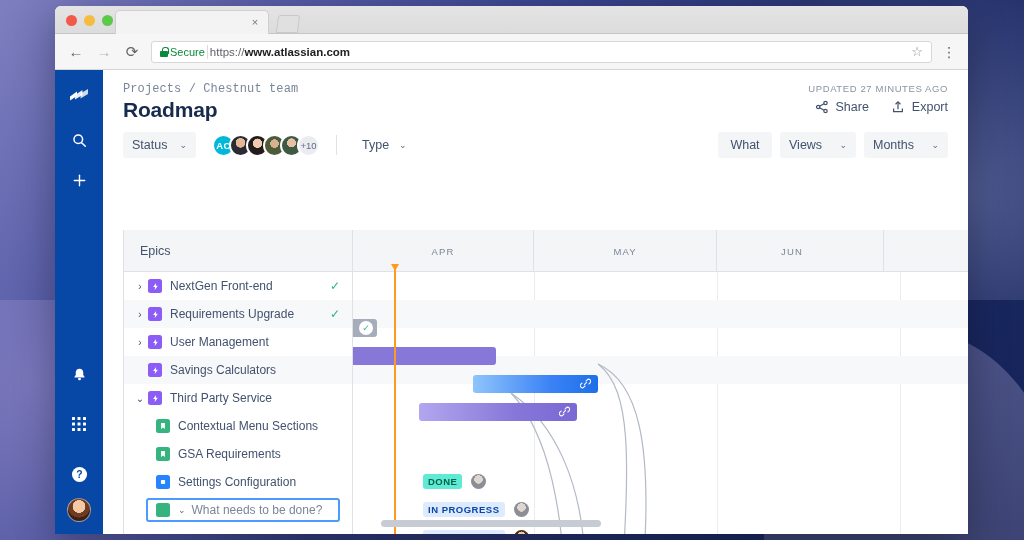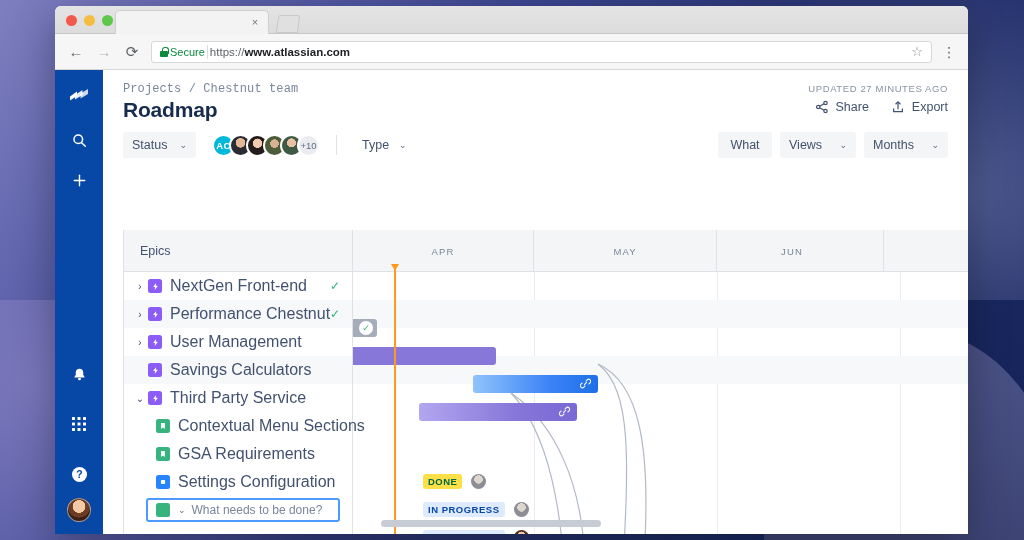--- a/index.html
+++ b/index.html
@@ -156,21 +156,21 @@
   .row.alt { background: #f7f8f9; }
   .row.child { padding-left: 32px; }
   .twisty { width: 16px; color: #42526e; font-size: 10px; text-align: center; flex: none; }
   .twisty.blank { color: transparent; }
   .itype { width: 14px; height: 14px; border-radius: 2.5px; flex: none; margin-right: 8px;
            display: flex; align-items: center; justify-content: center; }
   .itype.epic { background: #8b5cf6; }
   .itype.story { background: #36b37e; }
   .itype.task { background: #2684ff; }
   .itype svg { display: block; }
-  .rlabel { font-size: 16px; color: #42526e; white-space: nowrap; }
+  .rlabel { font-size: 12px; color: #42526e; white-space: nowrap; }
   .rcheck { position: absolute; right: 12px; color: #36b37e; font-size: 12px; }
 
   .create-row { height: 28px; display: flex; align-items: center; padding-left: 22px; }
   .create-box {
     height: 24px; flex: 1; margin-right: 12px; border: 2px solid #4c9aff; border-radius: 3px;
     display: flex; align-items: center; gap: 6px; padding: 0 8px; background: #fff;
   }
   .create-ph { font-size: 12px; color: #7a869a; }
 
   .timeline { flex: 1; position: relative; overflow: hidden; }
@@ -205,21 +205,21 @@
   .bar.done-check {
     display: flex; align-items: center; justify-content: flex-end; padding-right: 4px;
   }
   .donecircle {
     width: 14px; height: 14px; border-radius: 50%; background: #fff;
     display: flex; align-items: center; justify-content: center; color: #36b37e; font-size: 9px;
   }
 
   .statusline { position: absolute; display: flex; align-items: center; gap: 9px; z-index: 5; }
   .pill { font-size: 9.5px; font-weight: bold; letter-spacing: .5px; padding: 2px 5px; border-radius: 3px; }
-  .pill.done { background: #fde047; color: #006644; }
+  .pill.done { background: #5eead4; color: #006644; }
   .pill.prog { background: #deebff; color: #0747a6; }
   .mini { width: 15px; height: 15px; border-radius: 50%; }
   .mini.m1 { background: radial-gradient(circle at 50% 36%, #ded6cf 0 34%, #8d8d95 36% 100%); }
   .mini.m2 { background: radial-gradient(circle at 50% 36%, #ded6cf 0 34%, #8d8d95 36% 100%); }
   .mini.m3 { background: radial-gradient(circle at 50% 38%, #f0c9a4 0 34%, #4a2a18 36% 100%); }
 
   .dep { position: absolute; left: 0; top: 42px; right: 0; bottom: 0; z-index: 2; pointer-events: none; }
   .hscroll {
     position: absolute; left: 28px; width: 220px; bottom: 7px; height: 7px;
     border-radius: 4px; background: #c7ccd4; z-index: 7;
@@ -390,21 +390,21 @@
               <span class="rcheck">✓</span>
             </div>
 
             <div class="row alt">
               <span class="twisty">›</span>
               <span class="itype epic">
                   <svg width="9" height="9" viewBox="0 0 10 10" fill="#fff">
                     <path d="M5.6 1 2.4 5.6h2L4.2 9 7.6 4.3h-2.2z"></path>
                   </svg>
                 </span>
-              <span class="rlabel">Performance Chestnut</span>
+              <span class="rlabel">Requirements Upgrade</span>
               <span class="rcheck">✓</span>
             </div>
 
             <div class="row">
               <span class="twisty">›</span>
               <span class="itype epic">
                   <svg width="9" height="9" viewBox="0 0 10 10" fill="#fff">
                     <path d="M5.6 1 2.4 5.6h2L4.2 9 7.6 4.3h-2.2z"></path>
                   </svg>
                 </span>

